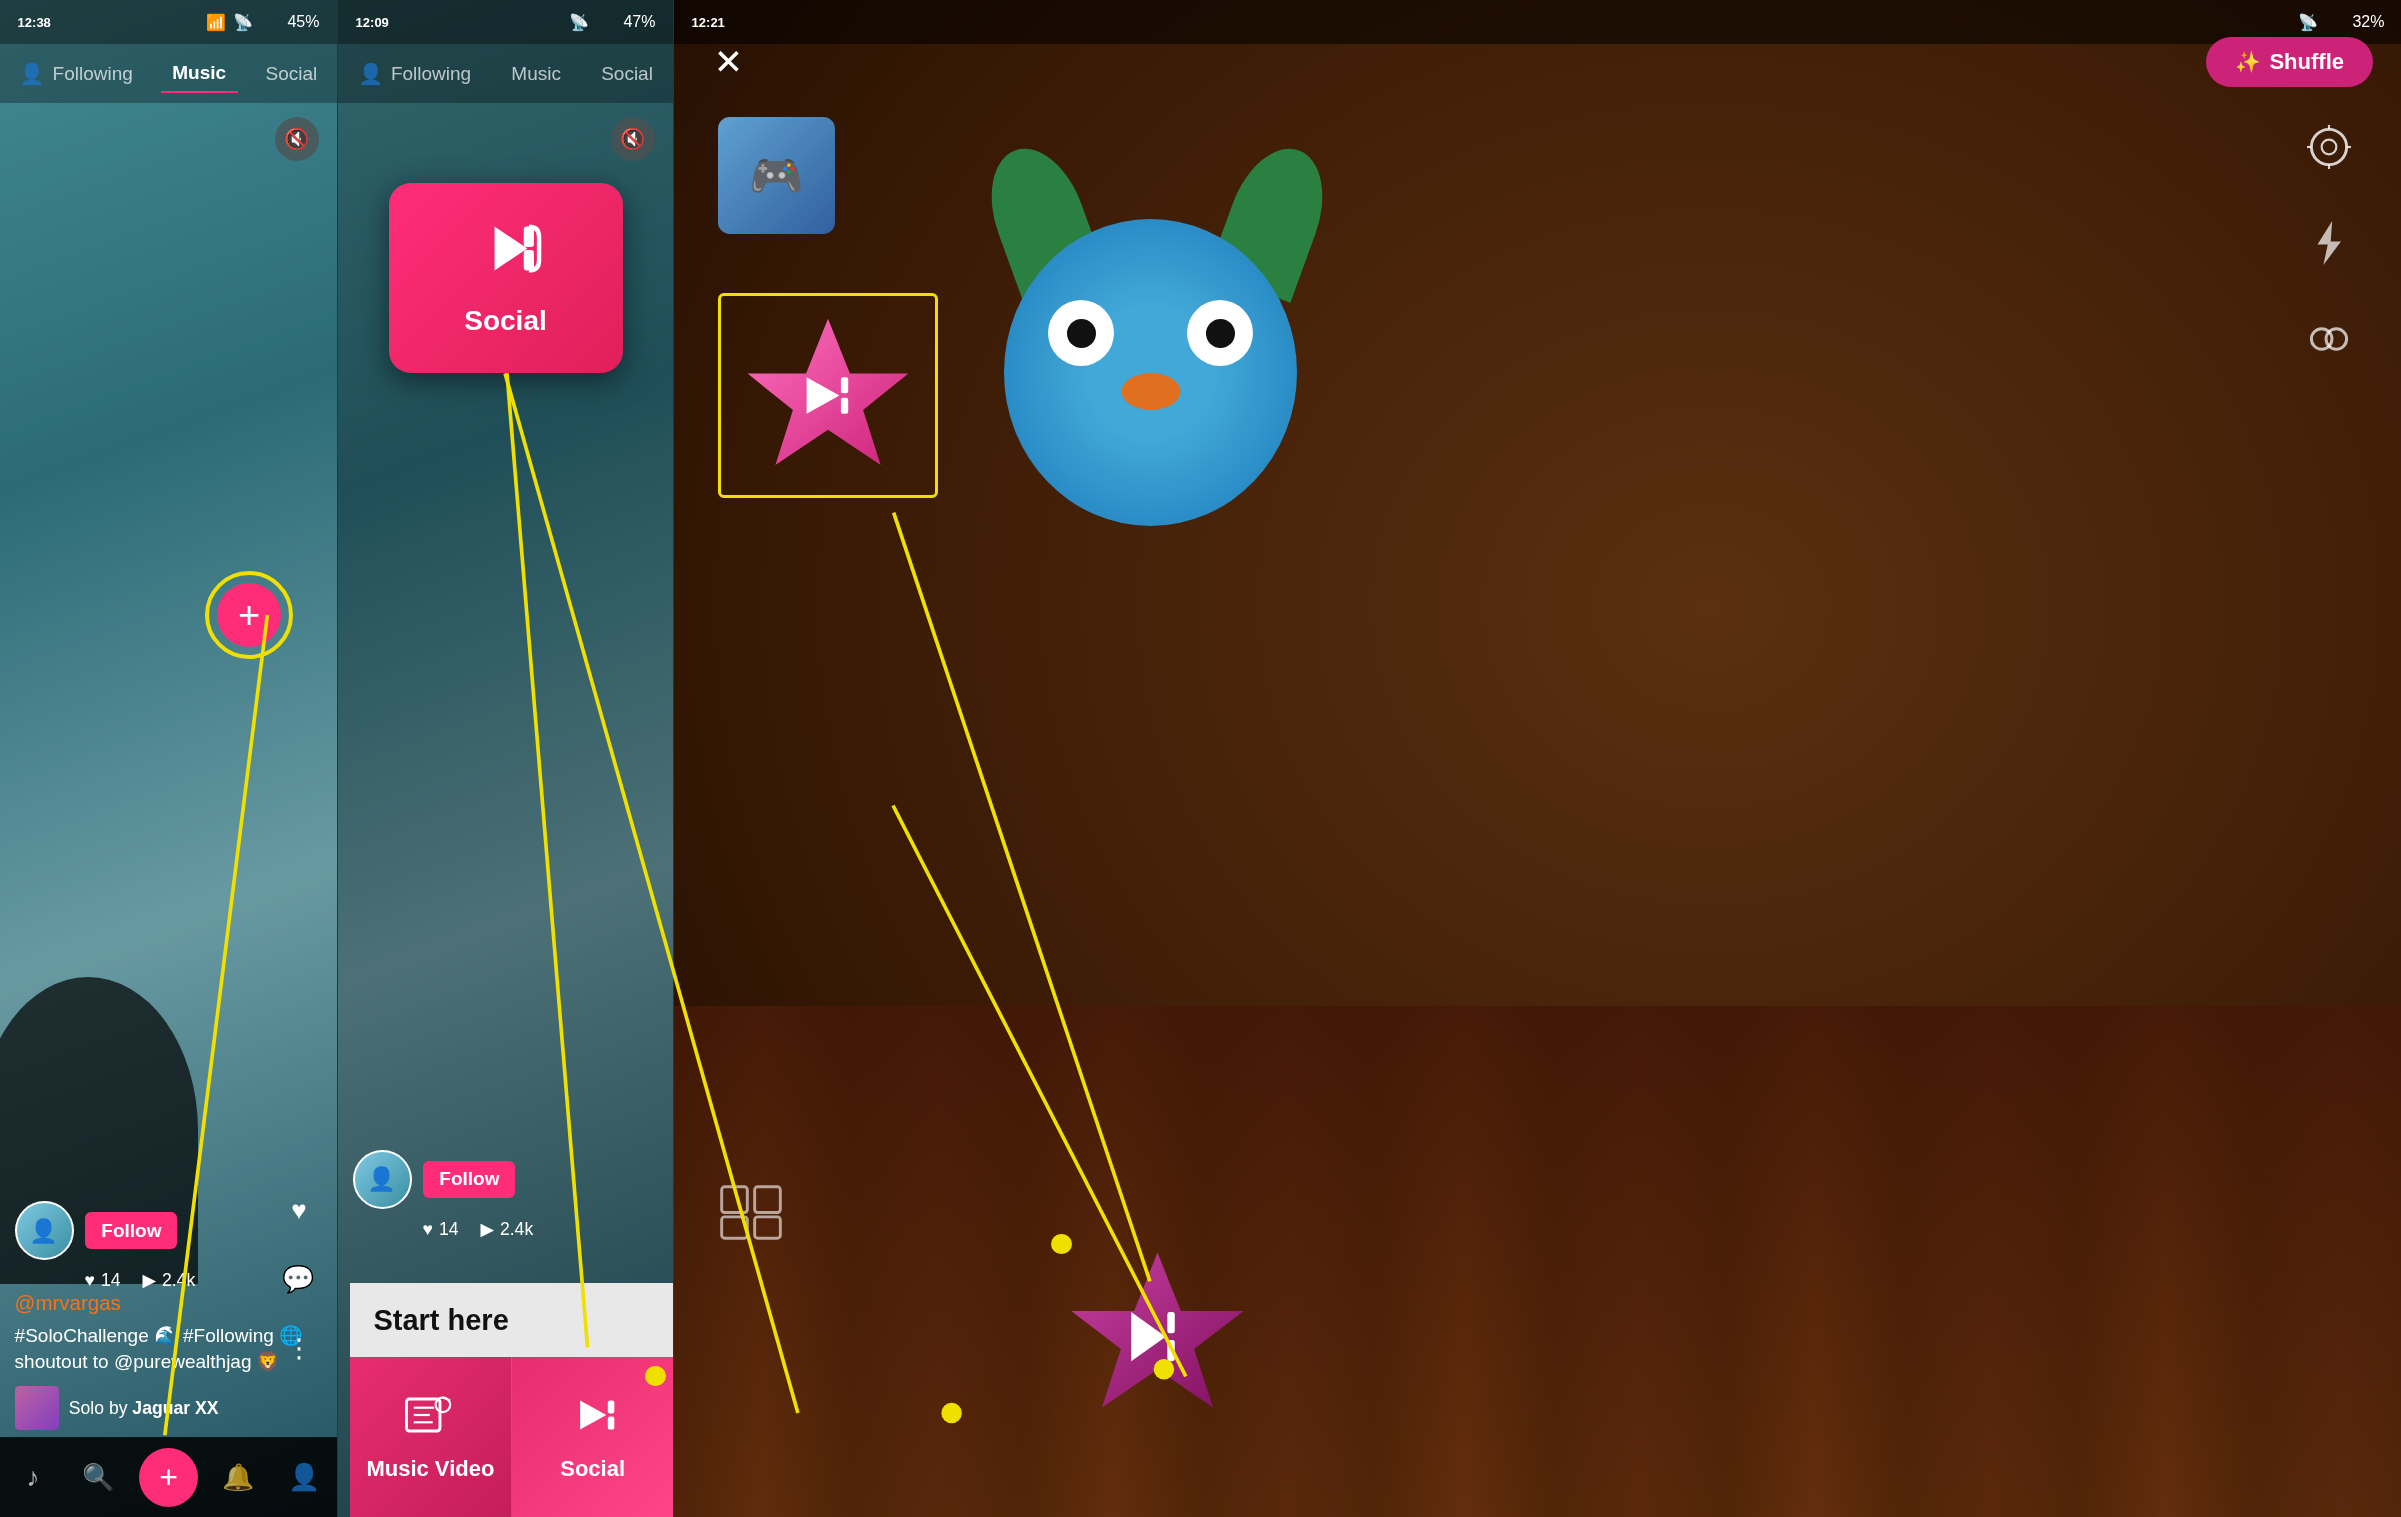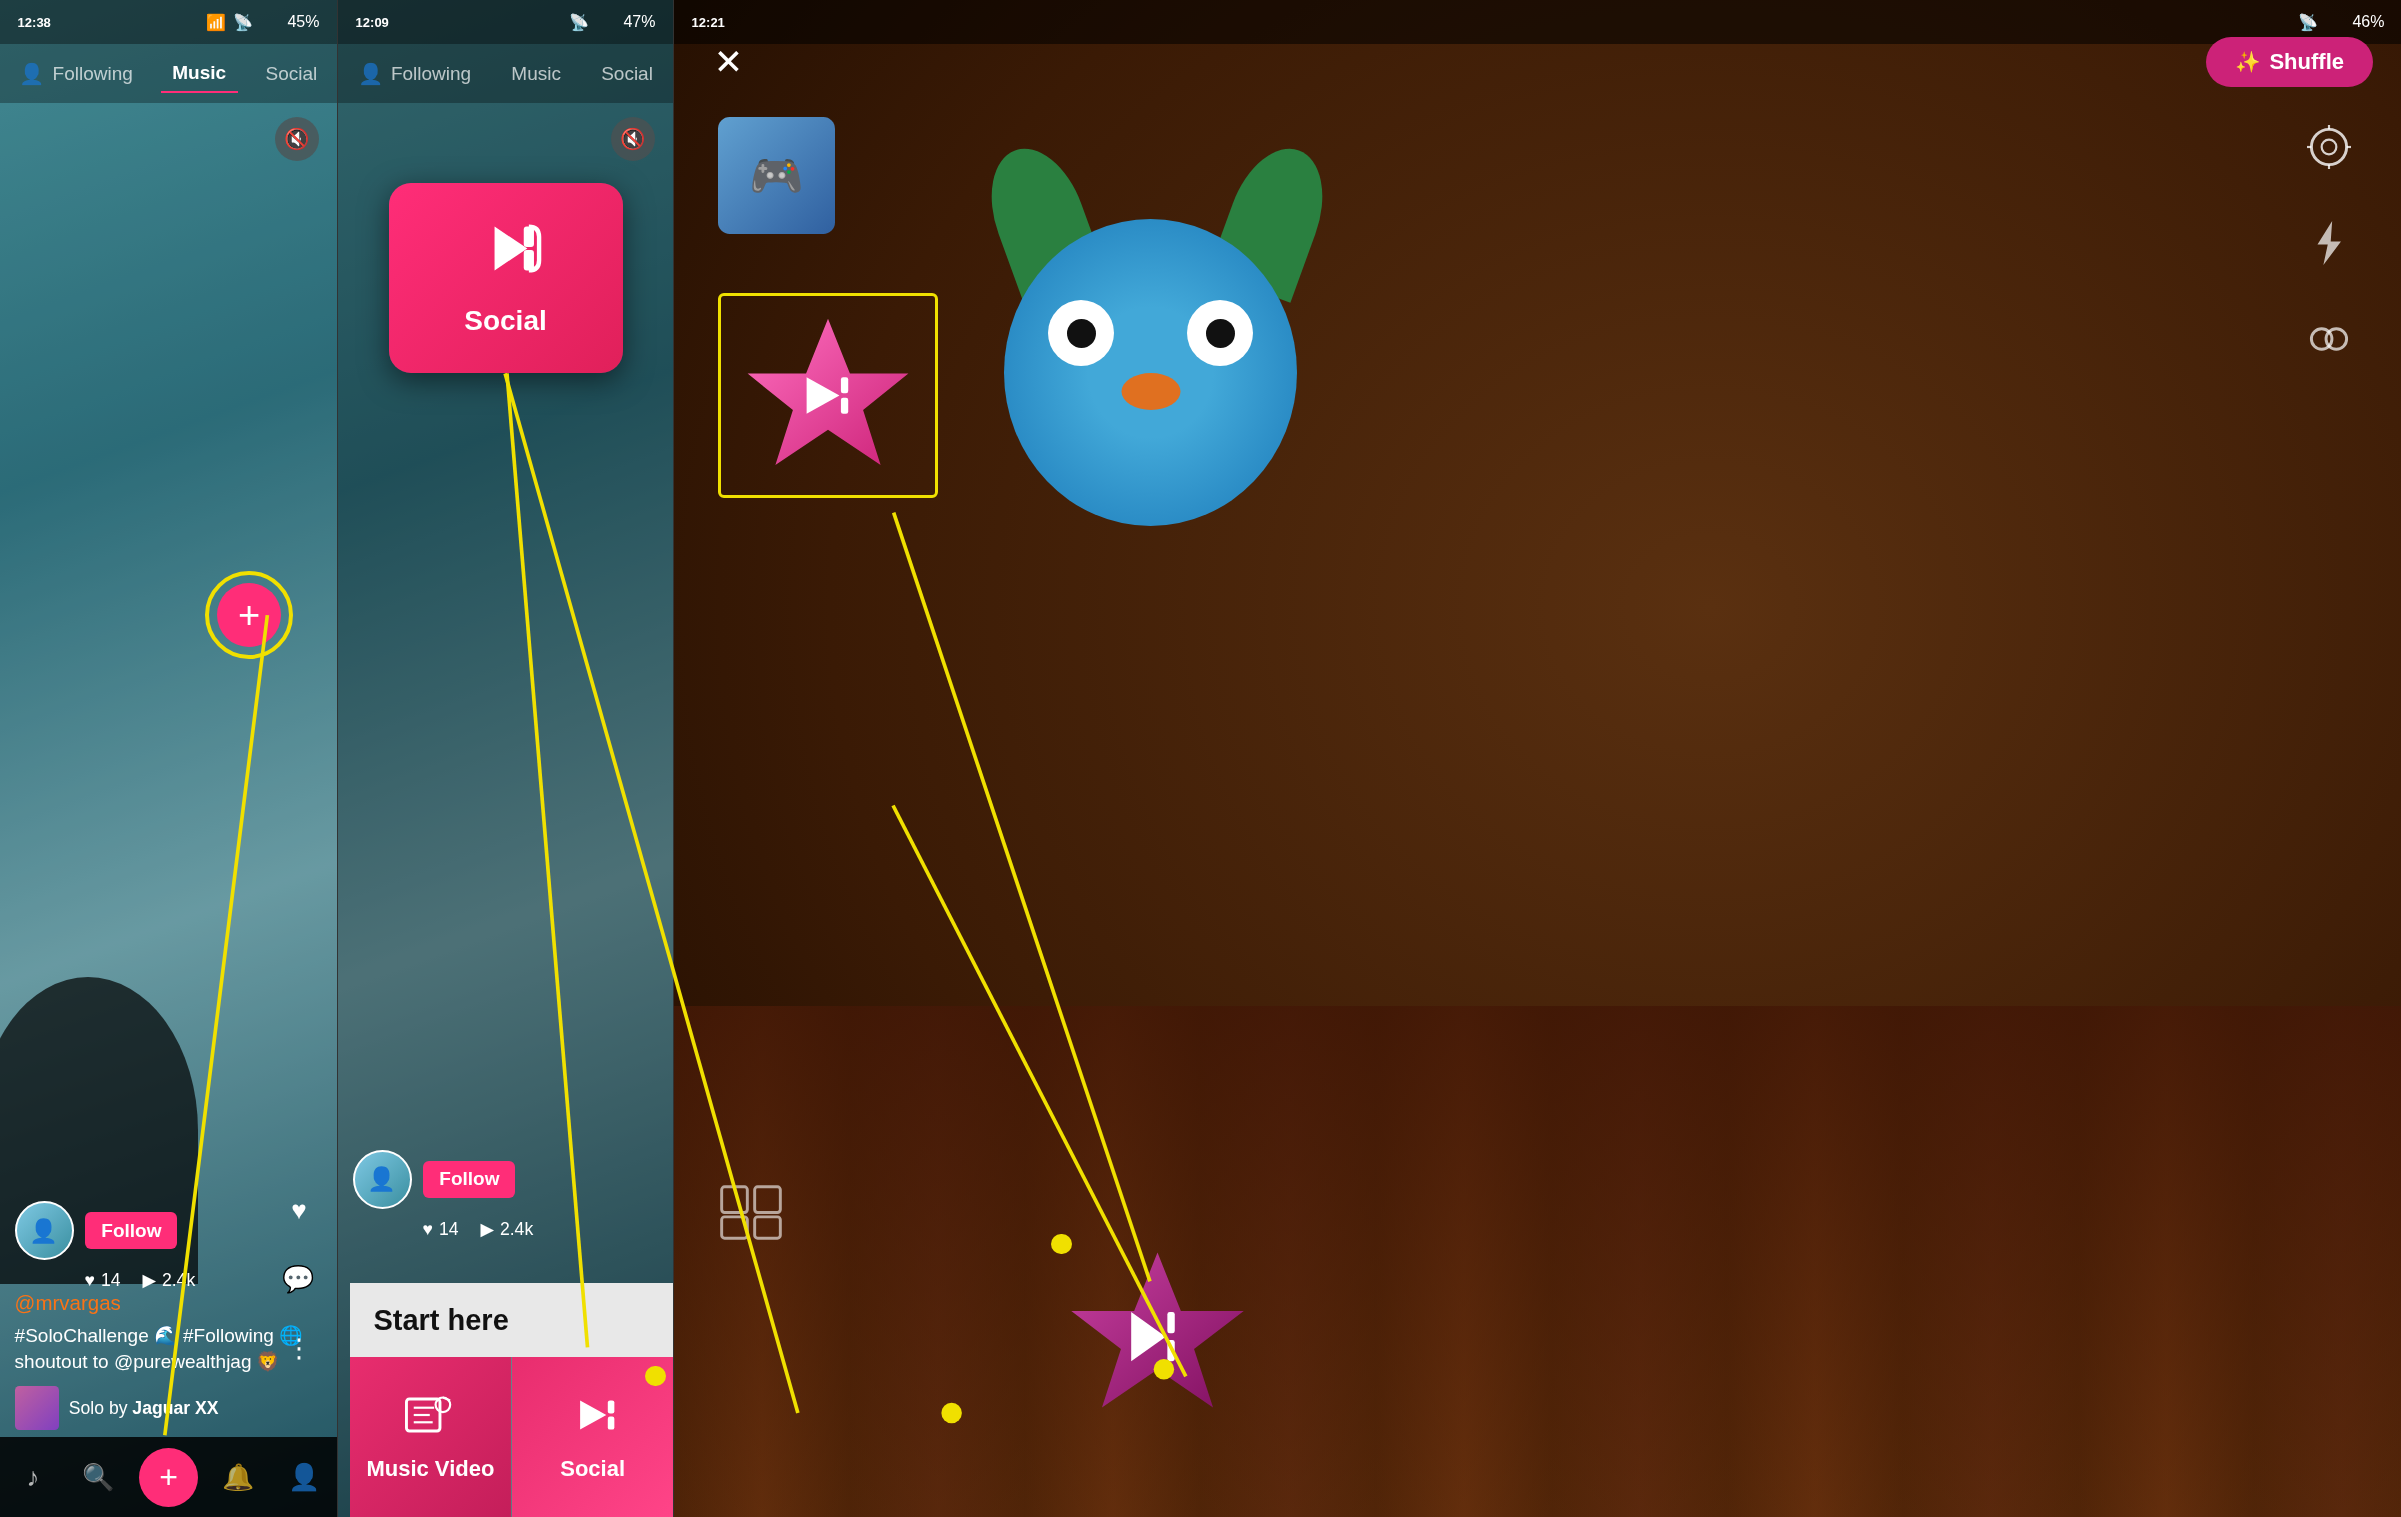--- a/index.html
+++ b/index.html
@@ -816,21 +816,21 @@
 
   <div class="panel-3-bg"></div>
 
   <div class="wood-floor"></div>
   <div class="wood-floor-overlay"></div>
 
   <div class="status-bar">
     <span class="time">12:21</span>
     <div class="status-icons">
       <span>📡</span>
-      <span class="battery-text">46%</span>
+      <span class="battery-text">32%</span>
     </div>
   </div>
 
   <div class="p3-top-bar">
     <div class="p3-close-btn">✕</div>
     <button class="p3-shuffle-btn">
       <span class="p3-shuffle-icon">✨</span>
       <span>Shuffle</span>
     </button>
   </div>

